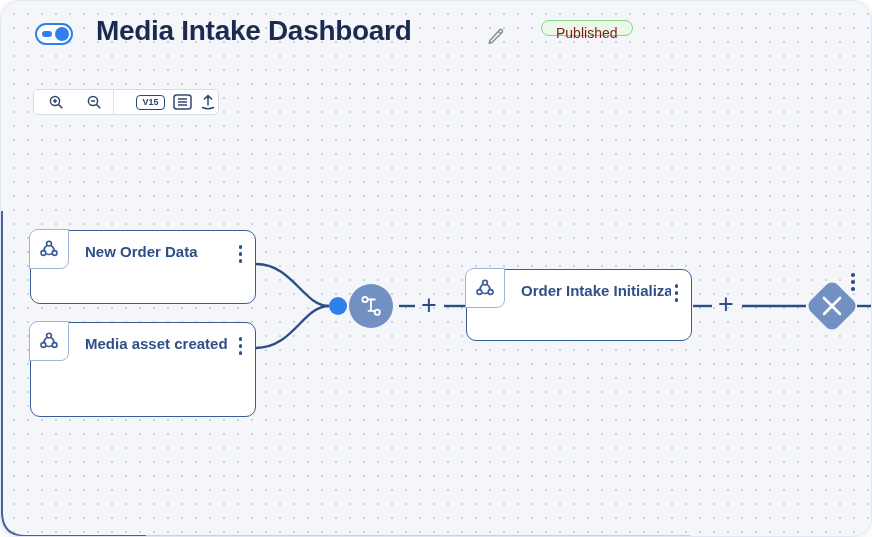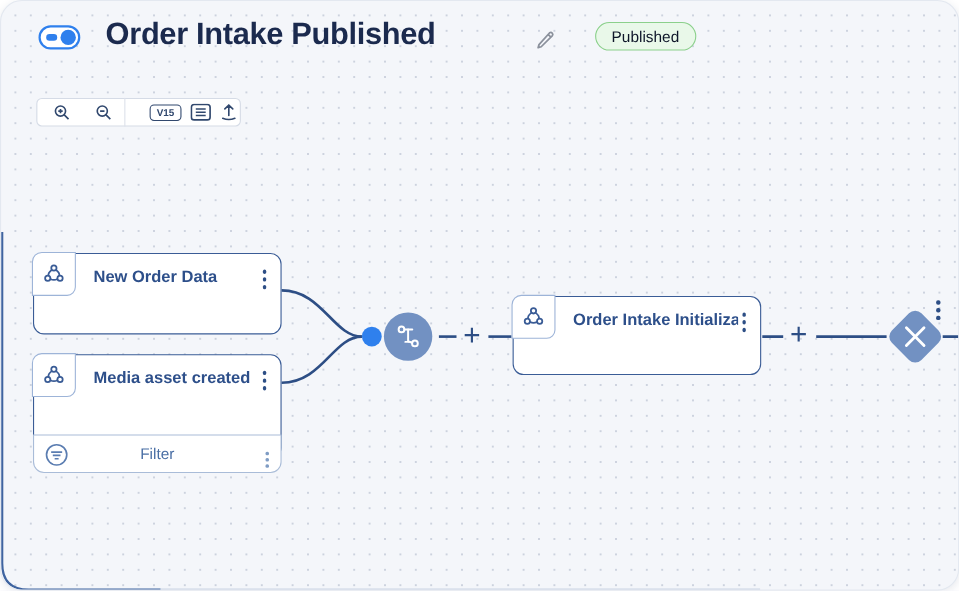--- a/index.html
+++ b/index.html
@@ -18,23 +18,23 @@
   
   .toggle { position:absolute; left:34px; top:22px; width:38px; height:22px;
     border:2px solid #2f80ed; border-radius:12px; background:#fff; cursor:pointer; }
   .toggle .bar { position:absolute; left:5px; top:6px; width:10px; height:6px;
     border-radius:3px; background:#2f80ed; }
   .toggle .knob { position:absolute; right:2px; top:2px; width:14px; height:14px;
     border-radius:50%; background:#2f80ed; }
   .page-title { position:absolute; left:95px; top:14px; font-size:28px; font-weight:700;
     color:#1b2a4e; letter-spacing:-0.3px; white-space:nowrap; }
   .edit-btn { position:absolute; left:482px; top:22px; width:24px; height:24px; cursor:pointer; }
-  .badge { position:absolute; left:540px; top:19px; height:26px; padding:0 14px;
+  .badge { position:absolute; left:540px; top:19px; height:16px; padding:0 14px;
     background:#e9f8e9; border:1px solid #8bd08b; border-radius:13px;
-    color:#0f172a; font-size:14px; line-height:24px; }
+    color:#7f1d1d; font-size:14px; line-height:24px; }
 
   
   .toolbar { position:absolute; left:32px; top:88px; width:186px; height:26px;
     background:#fff; border:1px solid #d5dbe6; border-radius:5px;
     display:flex; align-items:center;justify-content:center; }
   .tb-btn { display:flex; align-items:center; justify-content:center; height:100%;
     cursor:pointer; }
   .tb-divider { width:1px; height:26px; background:#dde2ea; }
   .chip { min-width:29px; height:15px; border:1.4px solid #31486e; border-radius:4px;
     color:#31486e; font-size:9px; font-weight:700; line-height:12px; text-align:center;
@@ -93,21 +93,21 @@
       <path d="M741 305 H805"></path>
       <path d="M856 305 H872"></path>
     </g>
     <circle cx="337" cy="305" r="9" fill="#2f80ed"></circle>
   </svg>
 
   <div class="toggle">
     <span class="bar"></span>
     <span class="knob"></span>
   </div>
-  <div class="page-title">Order Intake Published</div>
+  <div class="page-title">Media Intake Dashboard</div>
   <div class="edit-btn">
     <svg width="24" height="24" viewBox="0 0 24 24">
       <path d="M7 17.5 L6.2 20.3 L9 19.5 L19.2 9.3 A1.8 1.8 0 0 0 16.7 6.8 Z M15.3 8.2 L17.8 10.7" fill="none" stroke="#8b919c" stroke-width="1.6" stroke-linejoin="round"></path>
     </svg>
   </div>
   <div class="badge">Published</div>
 
   <div class="toolbar">
     <div class="tb-btn" style="width:38px">
       <svg width="17" height="17" viewBox="0 0 17 17">
@@ -173,32 +173,20 @@
       </svg>
     </div>
     <div class="title">Media asset created</div>
     <div class="kebab">
       <span class="dot"></span>
         <span class="dot"></span>
         <span class="dot"></span>
     </div>
   </div>
 
-  <div class="filterbar">
-    <svg width="23" height="23" viewBox="0 0 23 23" style="position:absolute;left:9px;top:6px">
-      <circle cx="11.5" cy="11.5" r="9.2" fill="none" stroke="#5b7db1" stroke-width="1.5"></circle>
-      <path d="M6.5 9 H16.5 M8 12 H15 M9.7 15 H13.3" stroke="#5b7db1" stroke-width="1.5" fill="none"></path>
-    </svg>
-    <div class="label">Filter</div>
-    <div class="kebab">
-      <span class="dot"></span>
-        <span class="dot"></span>
-        <span class="dot"></span>
-    </div>
-  </div>
 
   <div class="merge-node">
     <svg width="24" height="24" viewBox="0 0 24 24">
       <g fill="none" stroke="#ffffff" stroke-width="1.8" stroke-linecap="round">
         <circle cx="6" cy="5.5" r="2.6"></circle>
         <path d="M8.8 5.5 H15.8"></path>
         <path d="M12 5.5 V16.2"></path>
         <path d="M9.5 16.8 H12.5"></path>
         <path d="M12.5 16.5 L15.8 17.6"></path>
         <circle cx="18.2" cy="18.2" r="2.6"></circle>

